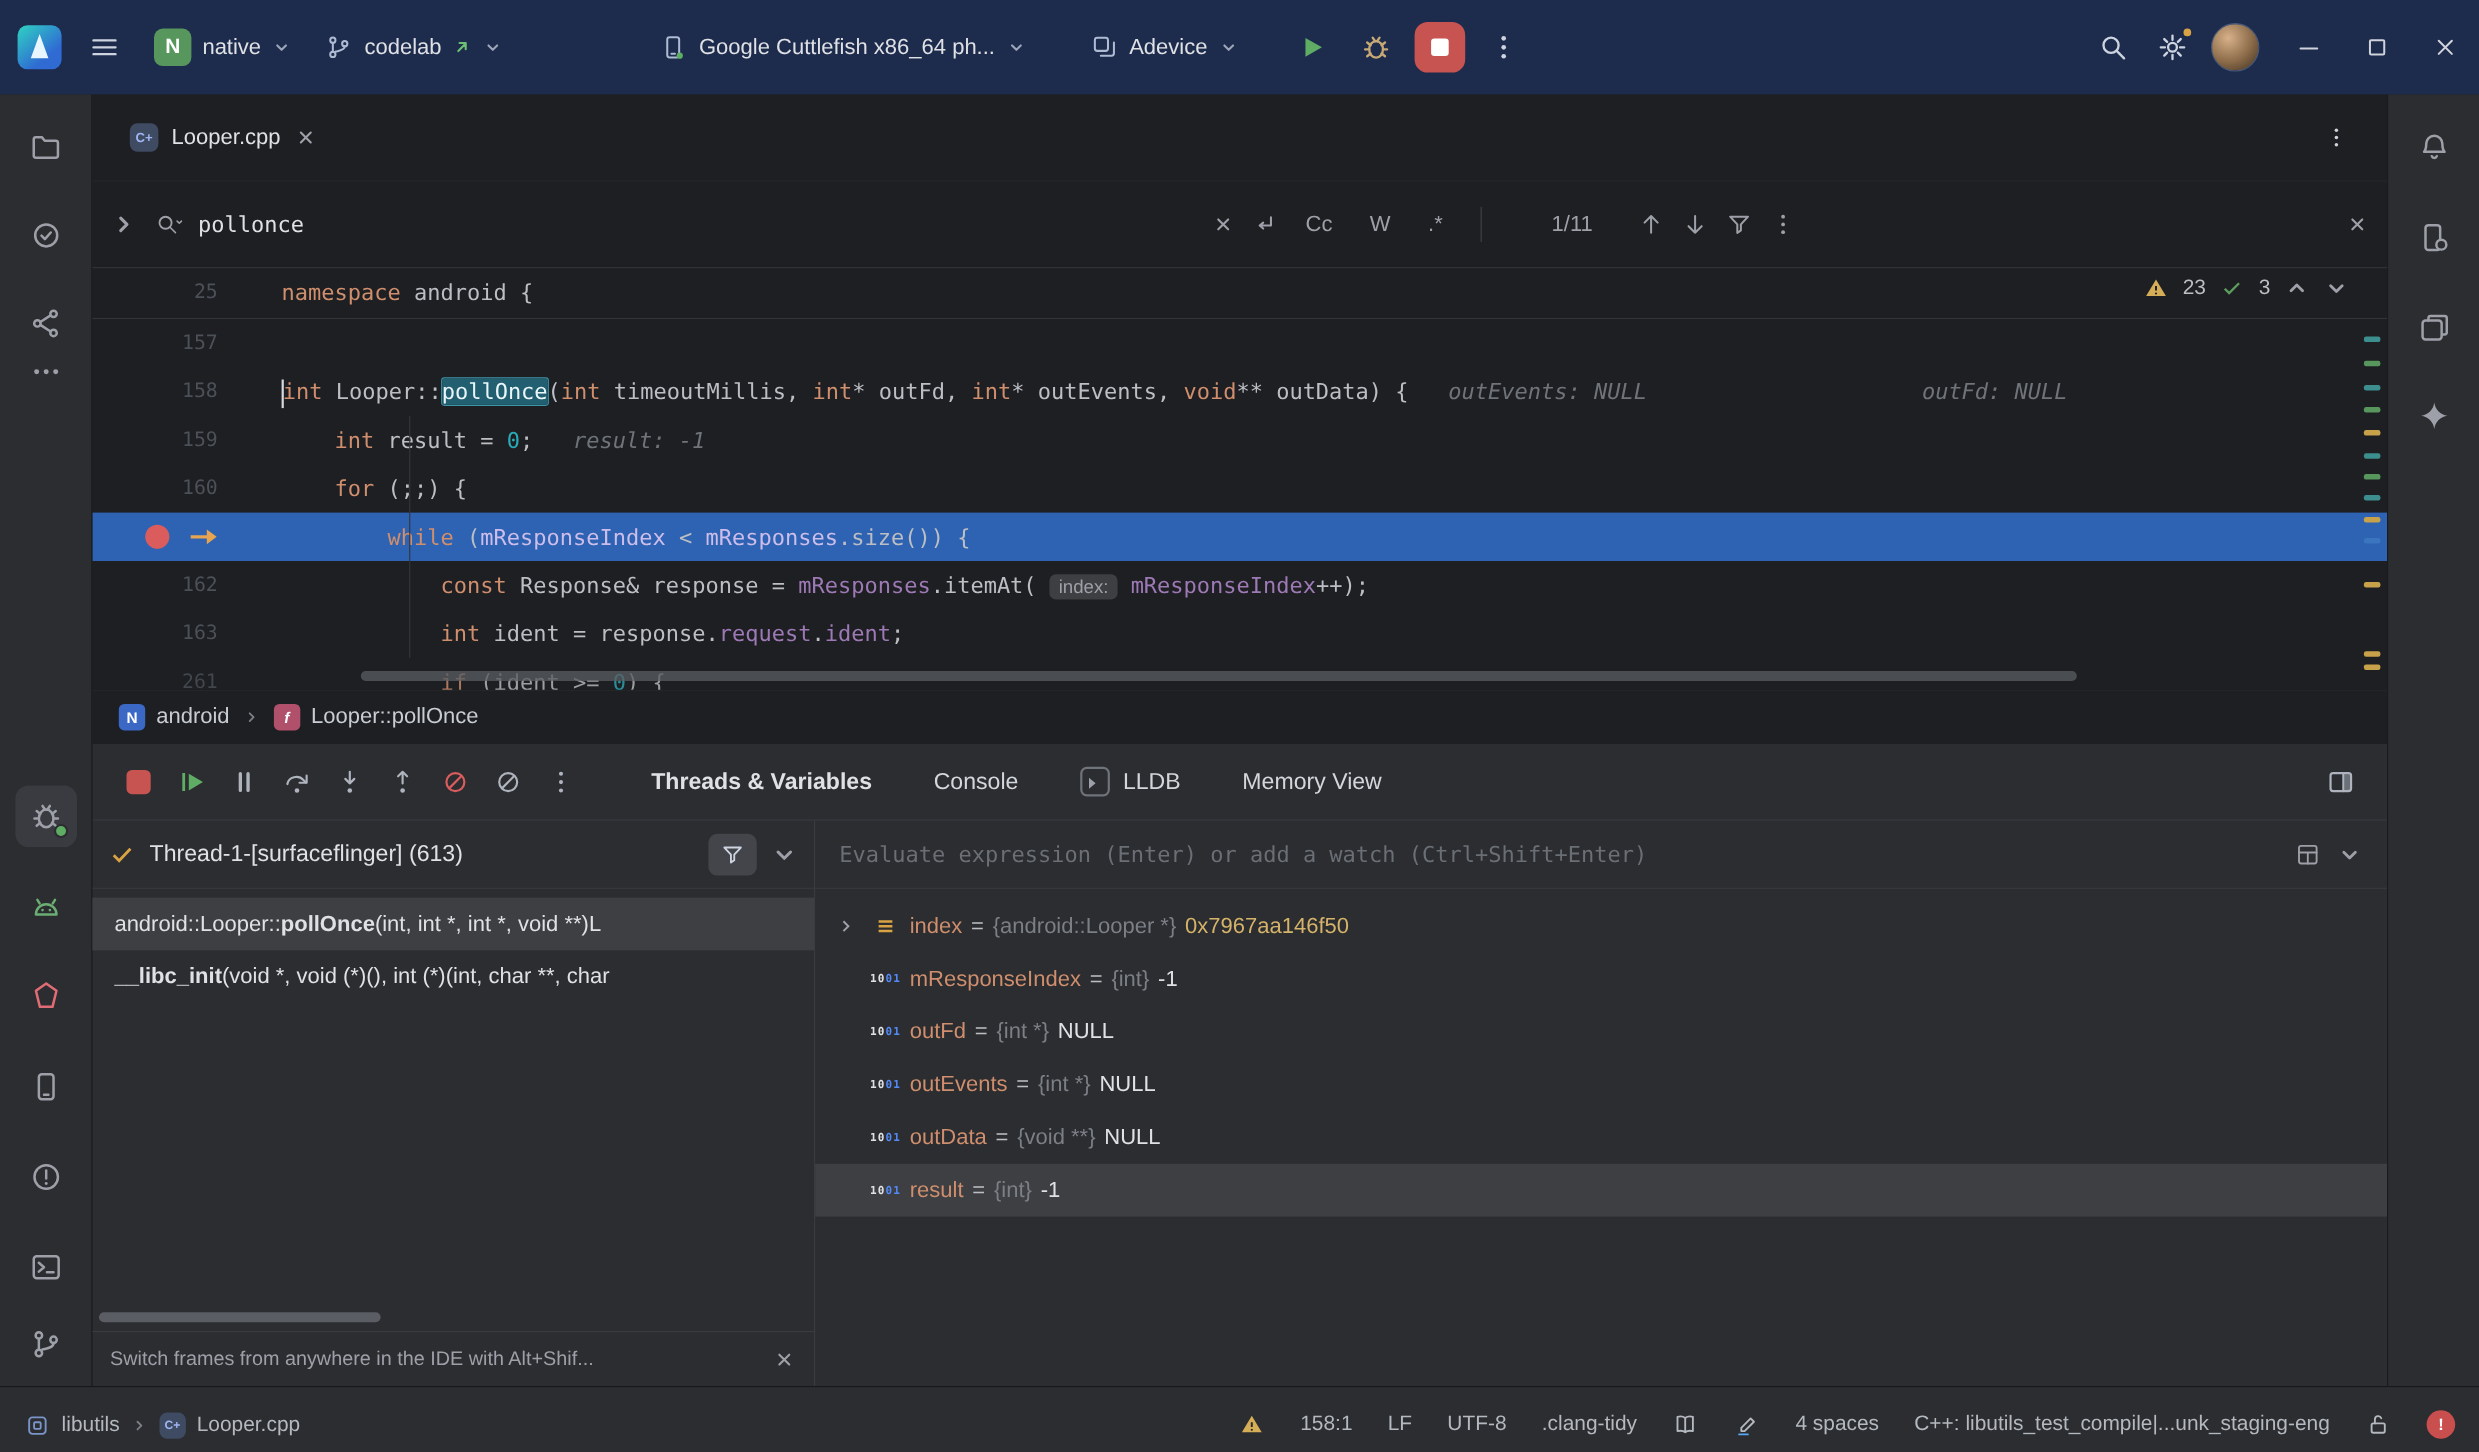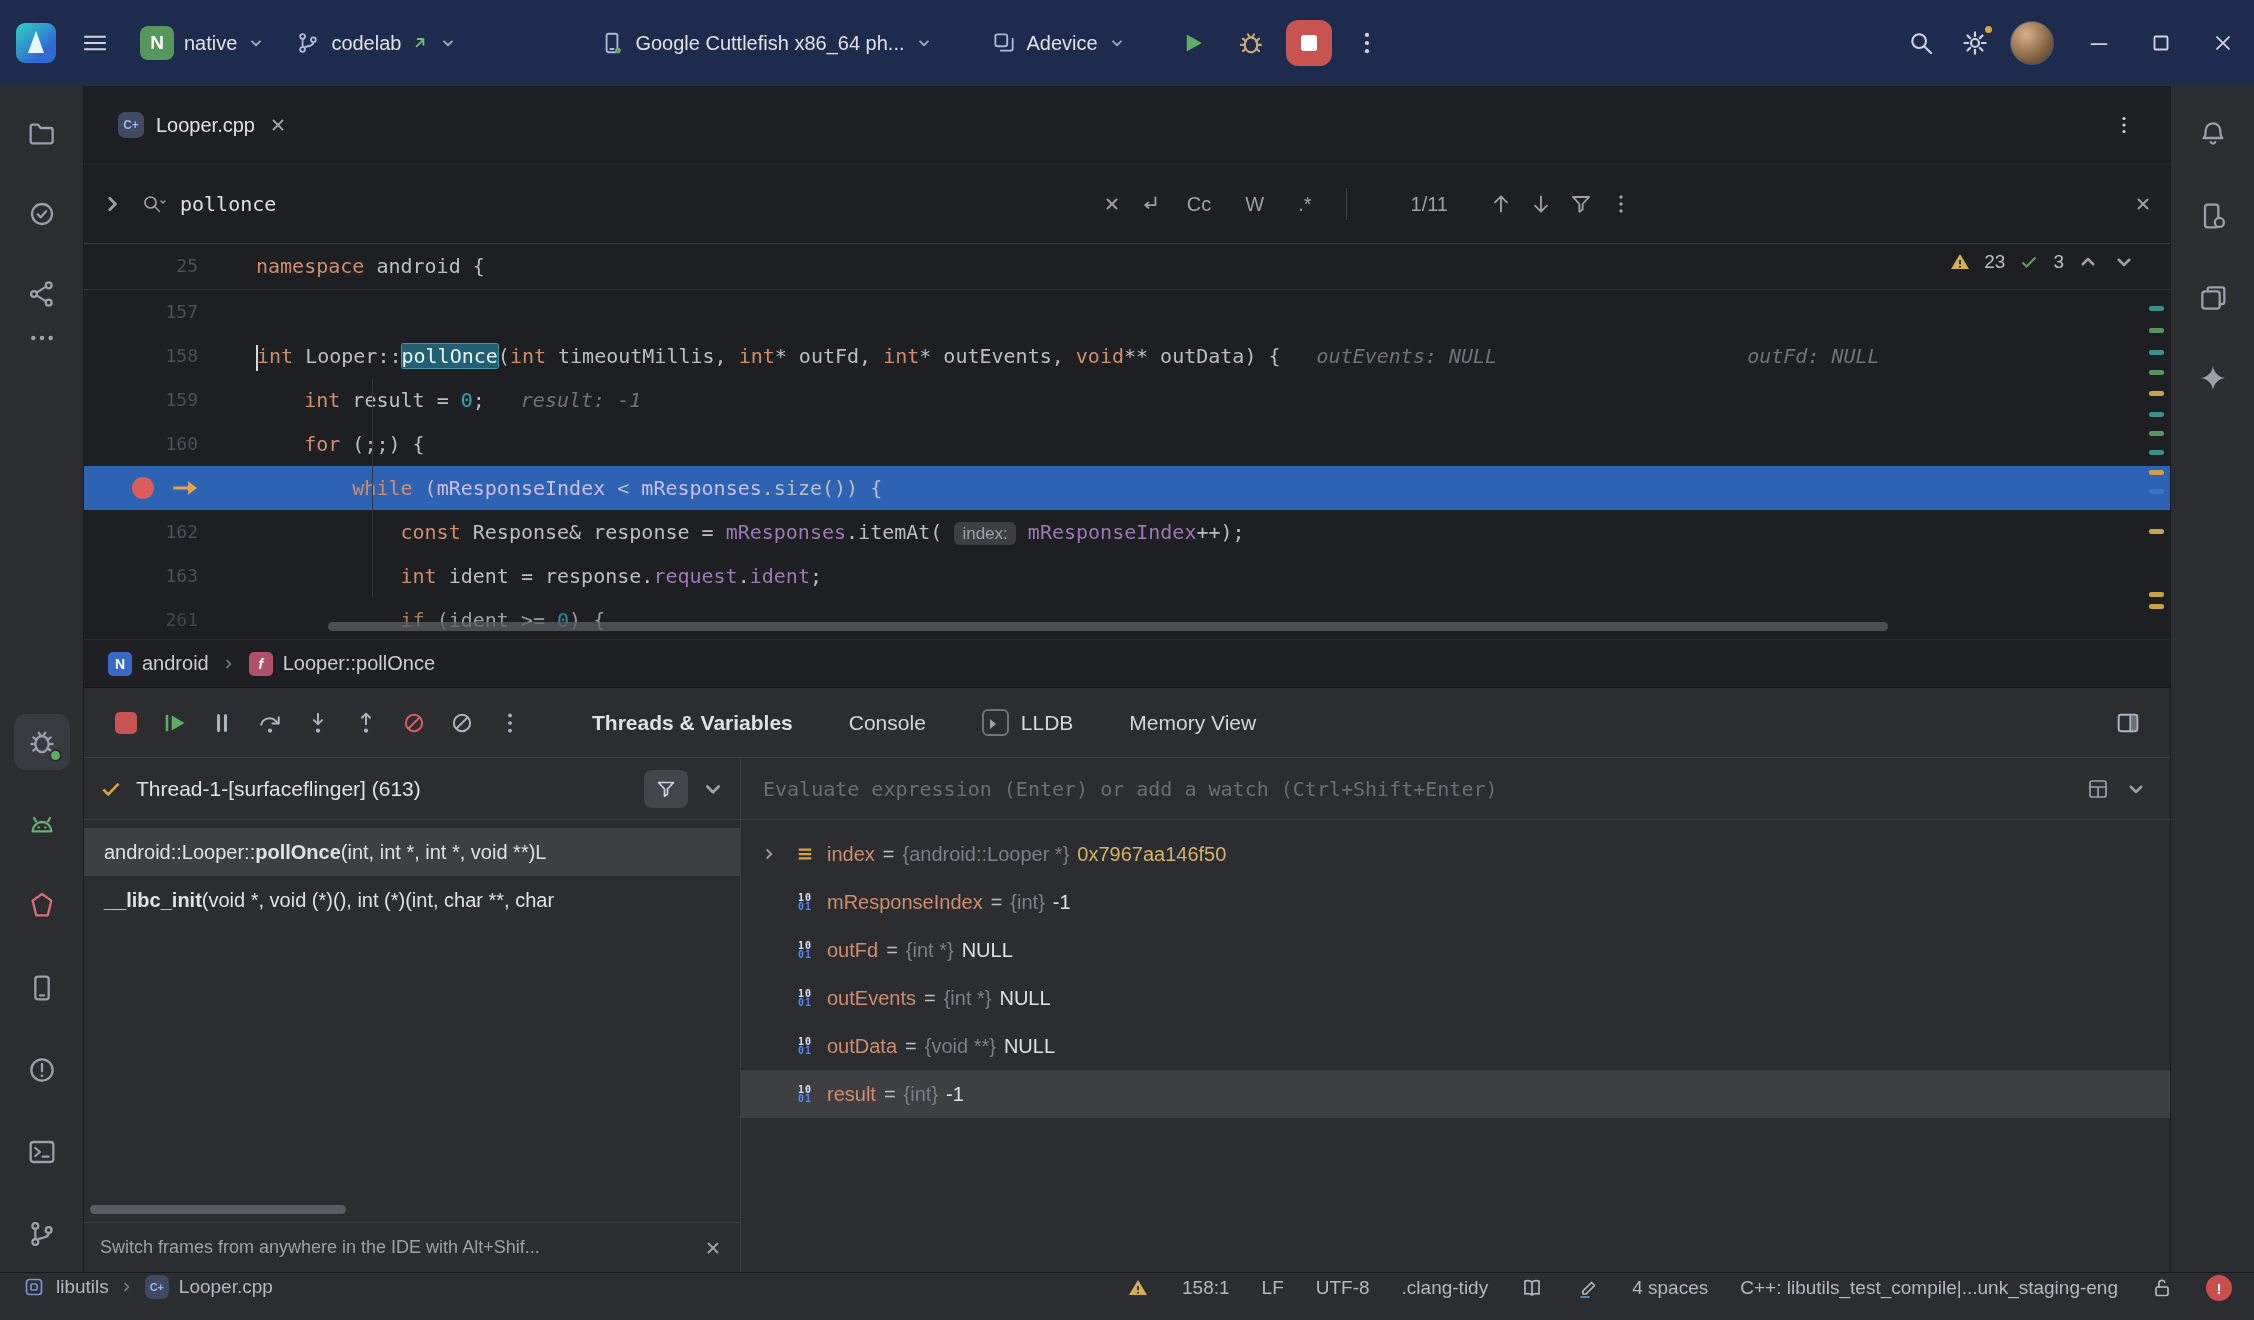--- a/index.html
+++ b/index.html
@@ -139,30 +139,30 @@
 .vars-pane{flex:1;border-left:1px solid #393b40;display:flex;flex-direction:column;min-width:0}
 .eval-bar{height:62px;flex:none;border-bottom:1px solid #393b40;display:flex;align-items:center;padding:0 22px;gap:14px}
 .eval-ph{flex:1;font-family:"DejaVu Sans Mono",monospace;font-size:20px;color:#6a6e75;white-space:nowrap;overflow:hidden}
 .eval-ico{background:none;border:none;color:#9da0a8;display:flex;align-items:center}
 .eval-ico svg{width:24px;height:24px}
 .vars-list{padding-top:10px}
 .var-row{height:48px;display:flex;align-items:center;padding:0 24px 0 14px;gap:8px;font-size:20px}
 .var-row.selected{background:#3d3f43}
 .var-expand{width:28px;display:flex;justify-content:center}
 .var-icon{width:28px;display:flex;align-items:center;justify-content:center}
-.var-icon.bin{flex-direction:column;font:700 10px/9px "DejaVu Sans Mono",monospace;letter-spacing:1px}
+.var-icon.bin{flex-direction:row;font:700 10px/9px "DejaVu Sans Mono",monospace;letter-spacing:1px}
 .b1{color:#dfe1e5}.b2{color:#548af7}
 .var-name{color:#cf8e6d}
 .var-eq{color:#bcbec4}
 .var-type{color:#7b7f86}
 .var-value{color:#dfe1e5}
 .var-value.addr{color:#d5b36a}
 
 
-.statusbar{height:48px;flex:none;background:#2b2d30;border-top:1px solid #17181b;display:flex;align-items:flex-start;padding:2px 22px;font-size:19px;color:#b4b8bf}
+.statusbar{height:60px;flex:none;background:#2b2d30;border-top:1px solid #17181b;display:flex;align-items:flex-end;padding:12px 22px;font-size:19px;color:#b4b8bf}
 .sb-left{display:flex;align-items:center;gap:10px}
 .sb-right{margin-left:auto;display:flex;align-items:center;gap:32px}
 .sb-item{background:none;border:none;color:#b4b8bf;font-size:19px;font-family:inherit;display:flex;align-items:center;gap:8px}
 .sb-item svg{width:24px;height:24px}
 .sb-ico{color:#9da0a8}
 .err-badge{width:26px;height:26px;border-radius:50%;background:#c94f4f;color:#fff;font-size:15px;font-weight:700;display:flex;align-items:center;justify-content:center}
 .cpp-badge.small{width:24px;height:24px;font-size:11px}
 </style>
 </head>
 <body>

